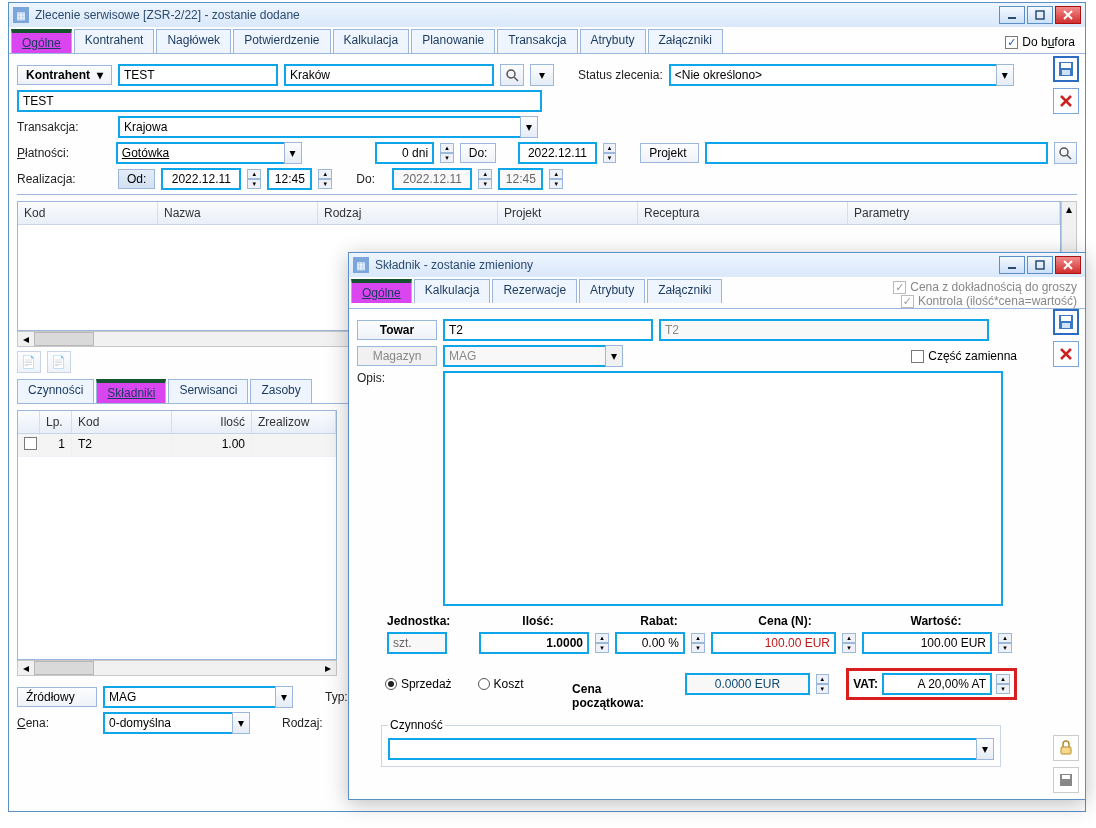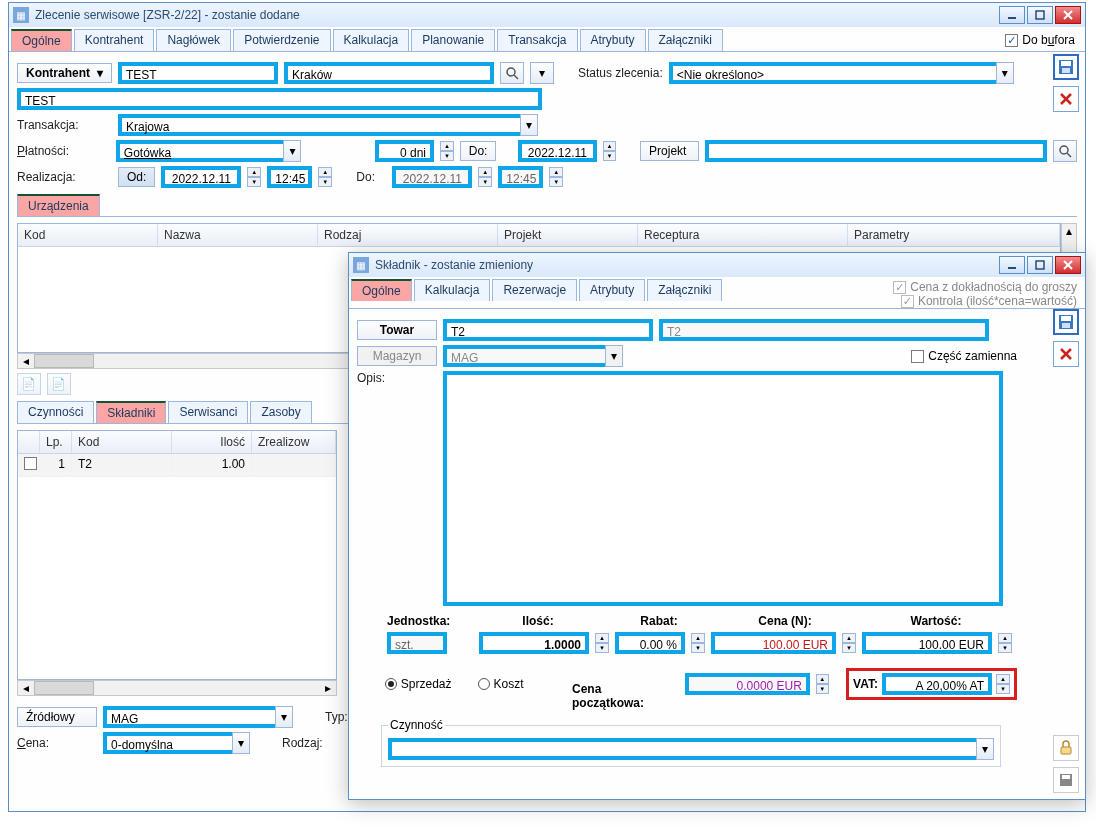--- a/index.html
+++ b/index.html
@@ -11,30 +11,30 @@
   .titlebar .ico { width:16px;height:16px; background:#7aa6dc; margin-right:6px; display:flex;align-items:center;justify-content:center;color:#fff;font-size:10px;}
   .titlebar .title { flex:1; color:#2b4b6f; }
   .titlebar .btns { display:flex; gap:2px; }
   .tb-btn { width:26px;height:18px;border:1px solid #5b8fc7;background:linear-gradient(#f5f9ff,#cde1f8); display:flex;align-items:center;justify-content:center; }
   .tb-btn.close{background:linear-gradient(#f28b8b,#d22f2f); border-color:#a11; color:#fff; font-weight:bold;}
   .tb-btn svg{width:12px;height:12px;}
 
   
   .tabs { display:flex; padding:2px 2px 0 2px; }
   .tab { padding:3px 10px; border:1px solid #9bb8dc; border-bottom:none; background:#eef5ff; margin-right:2px; color:#1a3a5f; cursor:pointer;}
-  .tab.active { background:#fca5a5; border-top:2px solid #14532d; font-weight:normal; }
+  .tab.active { background:#d946ef; border-top:4px solid #14532d; font-weight:normal;text-decoration:underline; }
   .tabline { border-bottom:1px solid #9bb8dc; }
 
   .body { flex:1; position:relative; padding:6px 8px; }
 
   .row { display:flex; align-items:center; margin:4px 0; gap:6px; }
   .lbl { width:95px; color:#222; }
   .btn-like { padding:2px 8px; border:1px solid #9bb8dc; background:linear-gradient(#fdfdfe,#eef2f8); }
   .btn-like.pressed{ background:linear-gradient(#e4edf8,#d2e0f0); }
-  .inp { border:4px solid #0ea5e9; background:#fff; padding:2px 4px; height:22px; }
+  .inp { border:2px solid #0ea5e9; background:#fff; padding:2px 4px; height:22px; }
   .inp.ro { color:#666; background:#f8f8f8; }
   .combo { display:flex; }
   .combo .inp{ border-right:none;}
   .combo .ar { width:18px;height:22px;border:1px solid #9bb8dc;background:linear-gradient(#fdfdfe,#e5ecf6);display:flex;align-items:center;justify-content:center;}
   .sq-btn{ width:24px;height:22px;border:1px solid #9bb8dc;background:linear-gradient(#fdfdfe,#e5ecf6);display:flex;align-items:center;justify-content:center;}
   .spin{ display:flex; flex-direction:column; width:14px;}
   .spin div{height:10px;border:1px solid #9bb8dc;background:#eef2f8;font-size:7px;line-height:7px;text-align:center;}
   .chk{width:13px;height:13px;border:1px solid #7a7a7a;display:inline-flex;align-items:center;justify-content:center;margin-right:4px;background:#fff;}
   .chk.on::after{content:"✓";font-size:11px;color:#1558b0;}
   .chk.dis{border-color:#bbb;}
@@ -215,23 +215,20 @@
           <div>▴</div>
           <div>▾</div>
         </div>
       <div class="inp ro" style="width:45px;text-align:center;">12:45</div>
       <div class="spin">
           <div>▴</div>
           <div>▾</div>
         </div>
     </div>
 
-    <div class="tabs" style="padding-left:0;">
-        <div class="tab active">Urządzenia</div>
-      </div>
     <div class="tabline"></div>
 
     <div style="display:flex;margin-top:6px;">
       <div class="grid" style="flex:1;height:130px;position:relative;">
         <div class="hrow">
           <div class="hc" style="width:140px;">Kod</div>
           <div class="hc" style="width:160px;">Nazwa</div>
           <div class="hc" style="width:180px;">Rodzaj</div>
           <div class="hc" style="width:140px;">Projekt</div>
           <div class="hc" style="width:210px;">Receptura</div>
@@ -453,21 +450,21 @@
             <span class="radio on"></span>
             <span>Sprzedaż</span>
           </label>
         <label style="display:flex;align-items:center;">
             <span class="radio"></span>
             <span>Koszt</span>
           </label>
         <div style="width:40px;"></div>
         <div style="font-weight:bold;margin-top:24px;">Cena początkowa:</div>
         <div style="width:6px;"></div>
-        <div class="inp ro" style="width:136px;text-align:right;color:#a21caf;">0.0000 EUR</div>
+        <div class="inp ro" style="width:136px;text-align:center;color:#0c4a6e;">0.0000 EUR</div>
         <div class="spin">
             <div>▴</div>
             <div>▾</div>
           </div>
         <div style="width:6px;"></div>
         <div class="redbox" style="display:flex;align-items:center;padding:2px 4px;gap:4px;">
           <div style="font-weight:bold;">VAT:</div>
           <div class="inp" style="width:110px;text-align:right;">A 20,00% AT</div>
           <div class="spin">
               <div>▴</div>

